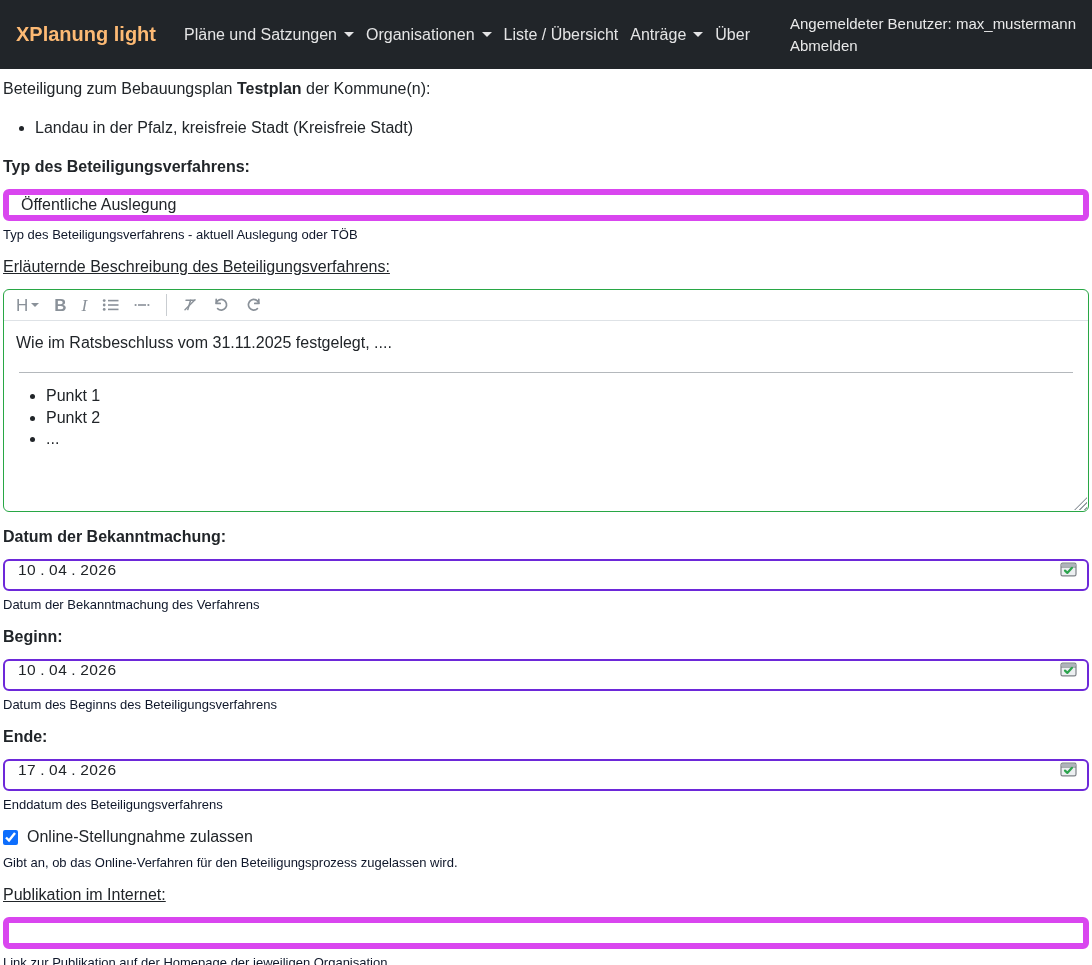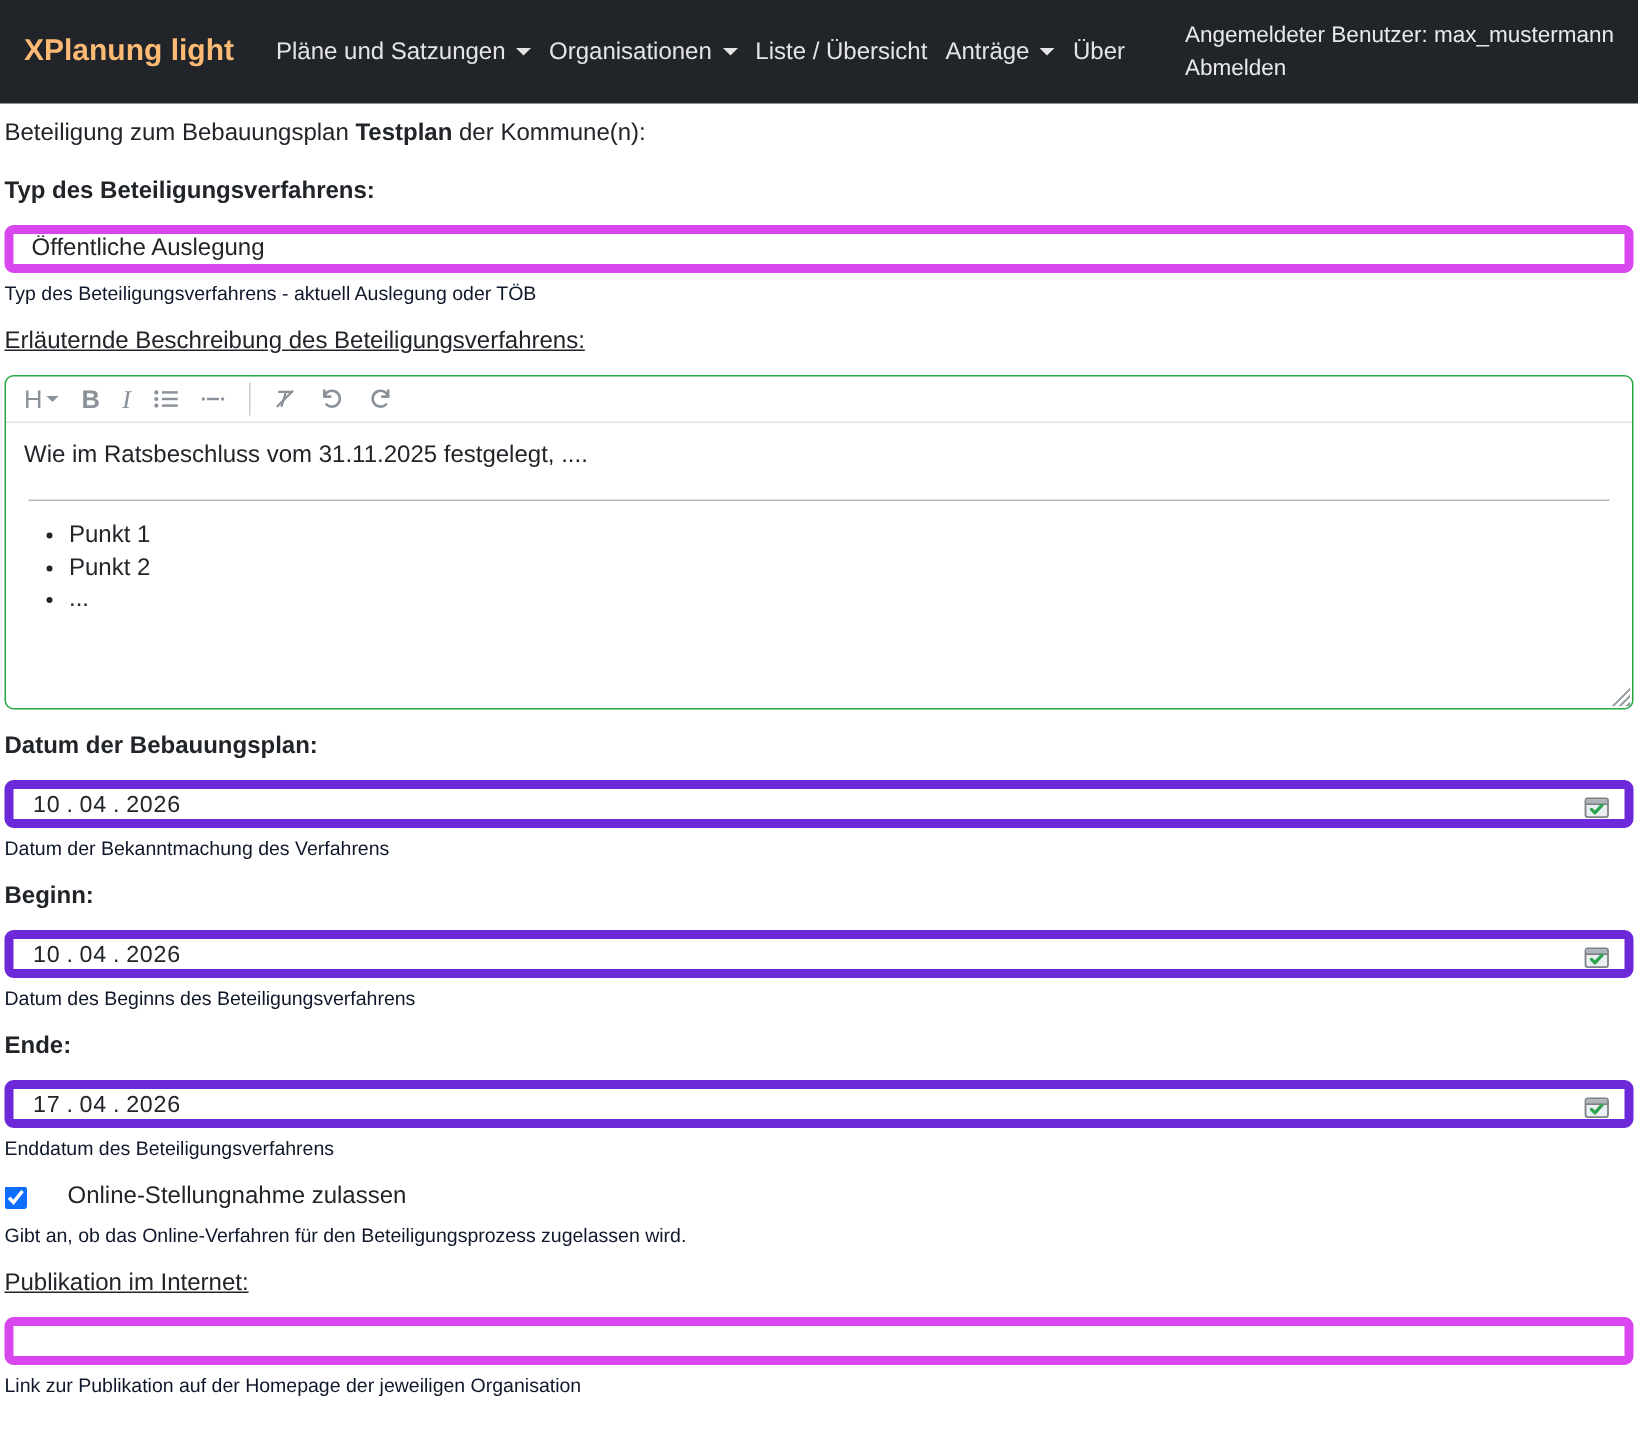--- a/index.html
+++ b/index.html
@@ -131,35 +131,35 @@
     width: 13px;
     height: 13px;
     clip-path: polygon(100% 0, 100% 100%, 0 100%);
     background: repeating-linear-gradient(135deg, #ffffff 0 2px, #9aa0a6 2px 3.5px);
     cursor: nwse-resize;
   }
 
   
   .date-box {
     height: 32px;
-    border: 6px solid #6d28d9;
+    border: 2px solid #6d28d9;
     border-radius: 6px;
     display: flex;
-    align-items: flex-end;
+    align-items: flex-start;
     padding: 0 10px 0 13px;
     background: #fff;
     cursor: text;
   }
   .date-text { display: flex; align-items: center; gap: 4px; font-size: 15.5px; letter-spacing: .5px; }
   .date-sep { color: #212529; }
   .date-spacer { flex: 1; }
   .cal-btn { background: none; border: none; padding: 0; cursor: pointer; display: inline-flex; }
 
   
-  .checkbox-row { display: flex; align-items: center; gap: 27px; margin: 2px 0 0 0; }
+  .checkbox-row { display: flex; align-items: center; gap: 9px; margin: 2px 0 0 0; }
   .checkbox-row input {
     width: 15px; height: 15px;
     accent-color: #0d6efd;
     margin: 0;
     cursor: pointer;
   }
   .checkbox-row label { line-height: 24px; cursor: pointer; }
 </style>
 </head>
 <body>
@@ -193,20 +193,23 @@
 </nav>
 
 <main>
 
   <p class="intro">
     <span>Beteiligung zum Bebauungsplan</span>
     <b>Testplan</b>
     <span>der Kommune(n):</span>
   </p>
 
+  <ul class="muni-list">
+    <li>Landau in der Pfalz, kreisfreie Stadt (Kreisfreie Stadt)</li>
+  </ul>
 
   <p class="field-label">Typ des Beteiligungsverfahrens:</p>
   <input class="text-input" type="text" value="Öffentliche Auslegung" style="">
   <div class="help">Typ des Beteiligungsverfahrens - aktuell Auslegung oder TÖB</div>
 
   <p class="field-label regular">Erläuternde Beschreibung des Beteiligungsverfahrens:</p>
 
   <div class="editor">
     <div class="editor-toolbar">
       <button class="tool-btn">
@@ -258,21 +261,21 @@
       <hr>
       <ul>
         <li>Punkt 1</li>
         <li>Punkt 2</li>
         <li>...</li>
       </ul>
     </div>
     <div class="resize-grip"></div>
   </div>
 
-  <p class="field-label">Datum der Bebauungsplan:</p>
+  <p class="field-label">Datum der Bekanntmachung:</p>
   <div class="date-box">
     <span class="date-text">
       <span>10</span>
       <span class="date-sep">.</span>
       <span>04</span>
       <span class="date-sep">.</span>
       <span>2026</span>
     </span>
     <span class="date-spacer"></span>
     <button class="cal-btn">

